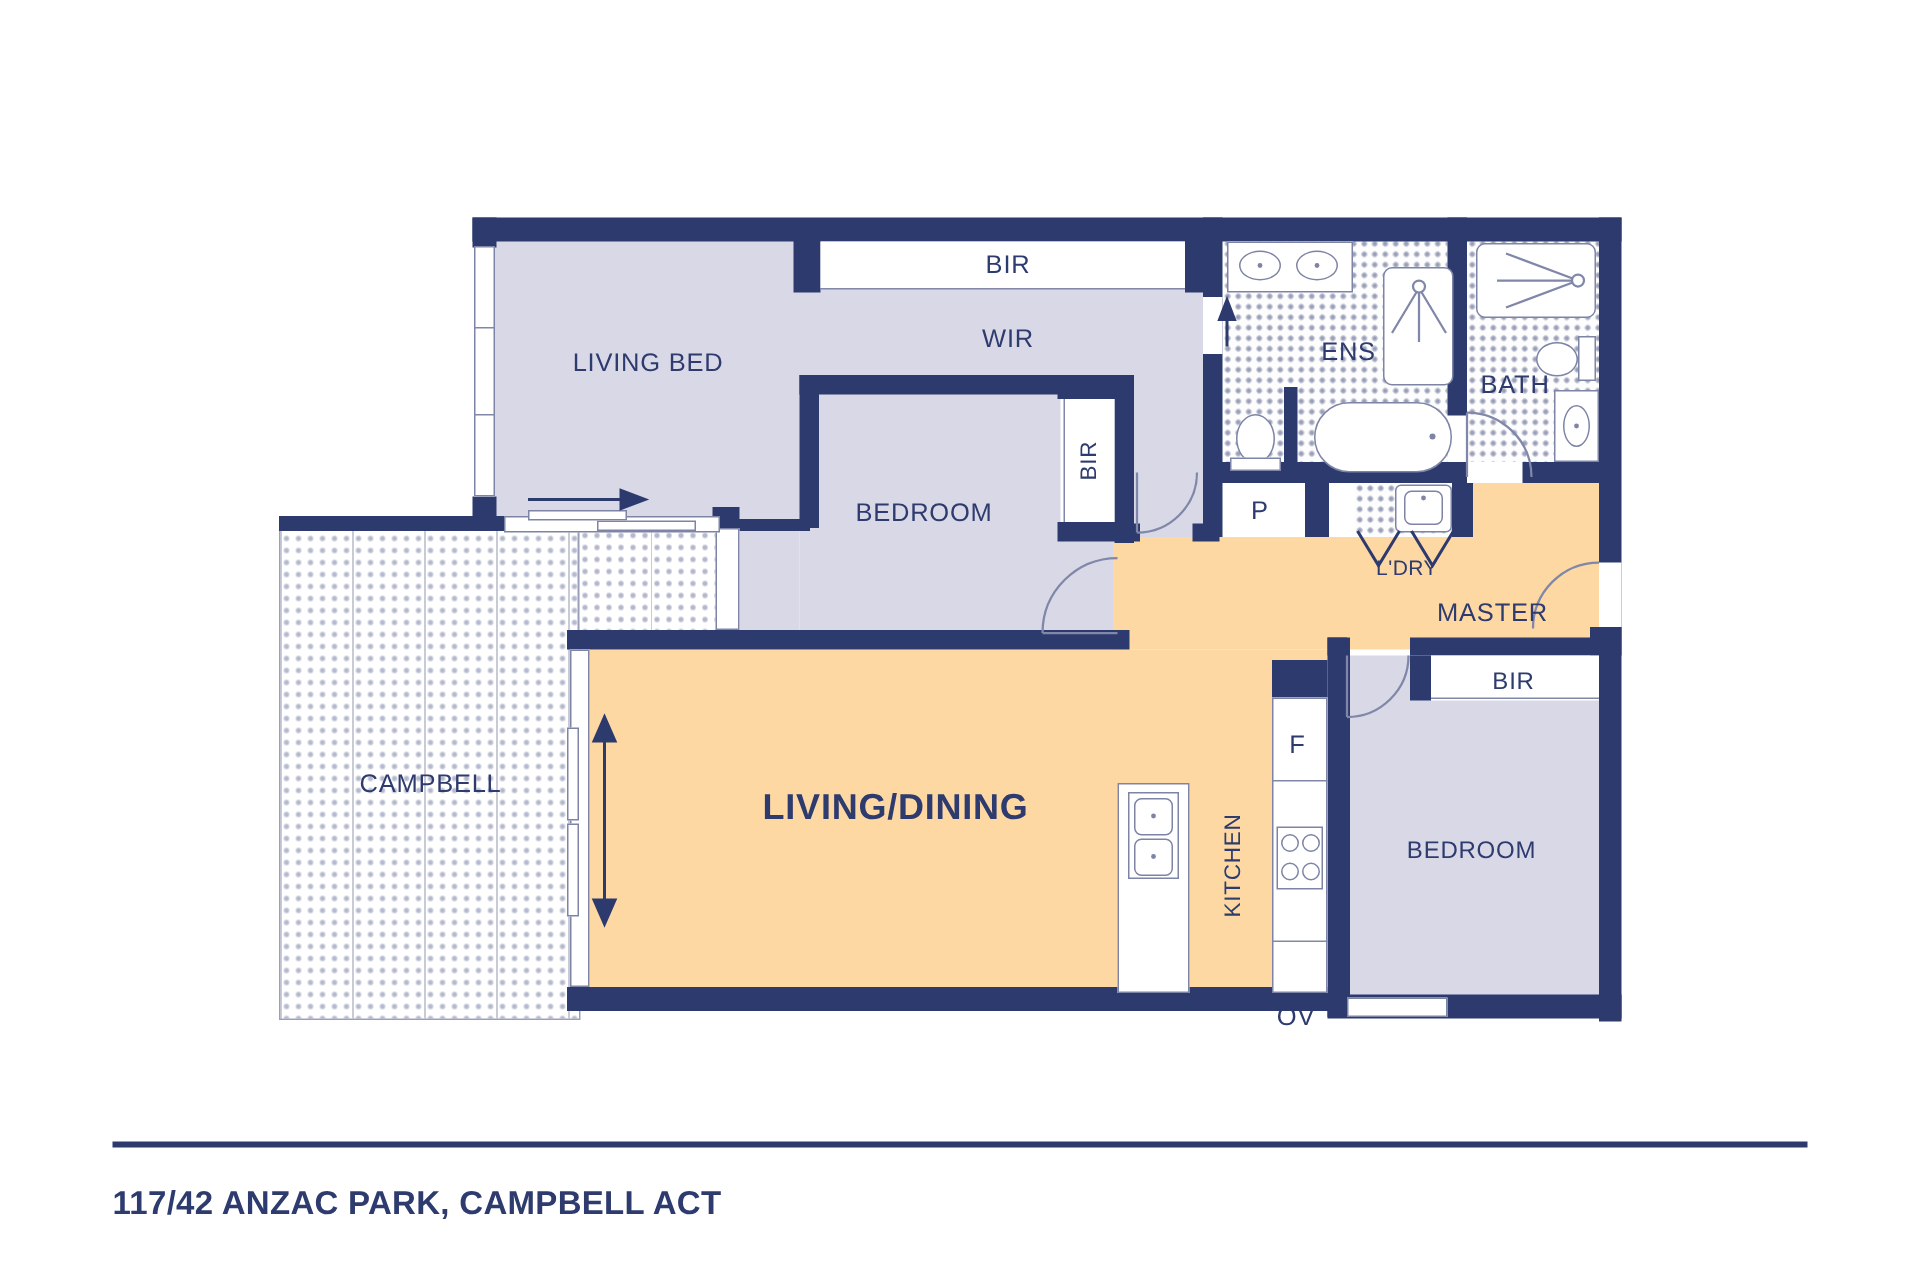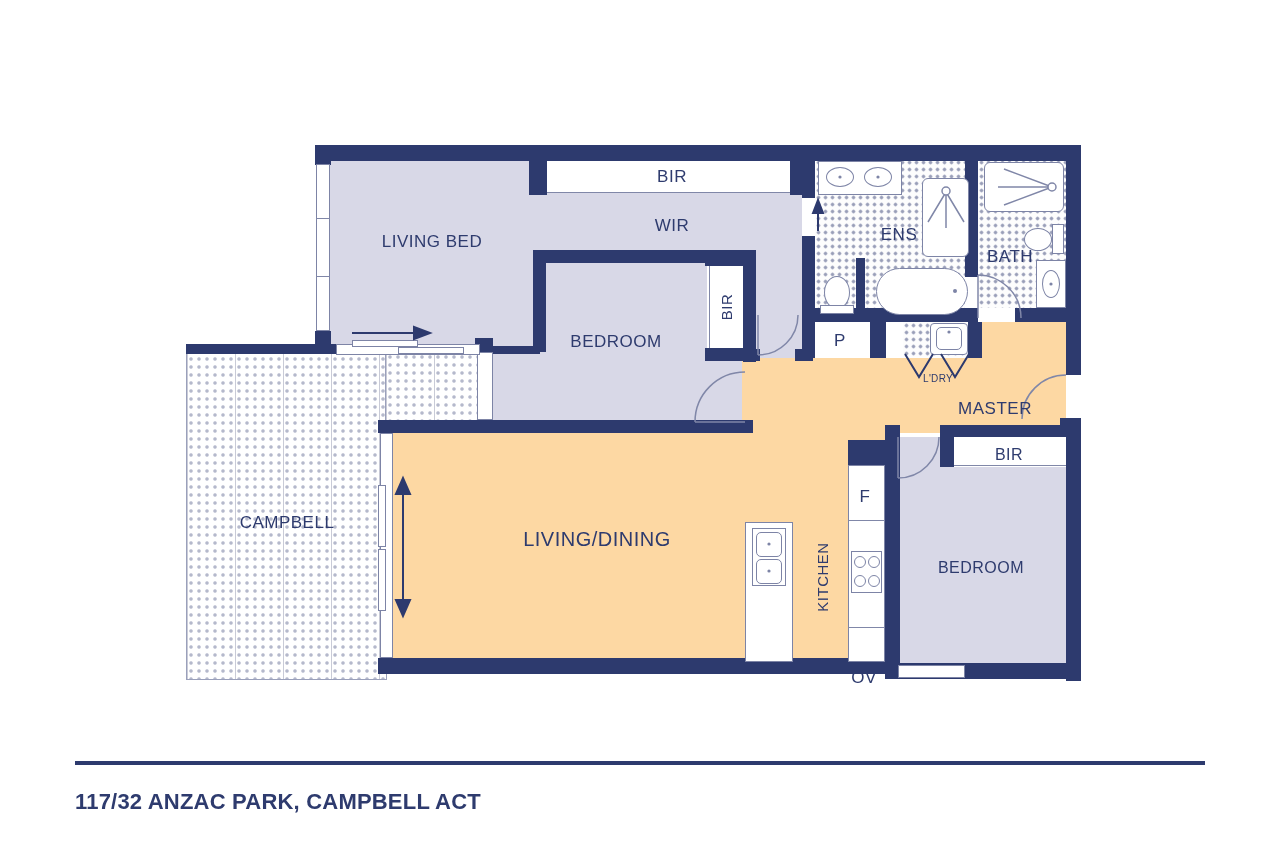--- a/index.html
+++ b/index.html
@@ -15,22 +15,22 @@
   .pavers{position:absolute;background-color:#fff;border:1px solid #9aa0bb;
         background-image:
           repeating-linear-gradient(90deg, rgba(100,106,140,.35) 0 1px, transparent 1px 48px),
           radial-gradient(circle, rgba(120,127,162,.55) 1.1px, rgba(120,127,162,.18) 2px, transparent 2.2px);
         background-size:auto, 8px 8px;}
   .fx{position:absolute;background:#fff;border:1px solid #7d84a6;box-sizing:border-box;}
   .line{position:absolute;background:#8087a8;}
   .lbl{position:absolute;transform:translate(-50%,-50%);white-space:nowrap;
        color:var(--ink,#2e3b6e);font-size:17px;letter-spacing:.5px;}
   .lbl.vert{transform:translate(-50%,-50%) rotate(-90deg);}
-  .lbl.small{font-size:10px;letter-spacing:.3px;}
-  .lbl.big{font-size:20px;}
+  .lbl.small{font-size:14px;letter-spacing:.3px;}
+  .lbl.big{font-size:24px;font-weight:bold;}
   .footer-line{position:absolute;background:var(--wall,#2d3a6e);}
   .address{position:absolute;font-size:22px;font-weight:bold;letter-spacing:.2px;color:var(--ink,#2e3b6e);}
   svg.overlay{position:absolute;left:0;top:0;pointer-events:none;}
 </style>
 </head>
 <body>
 
 <div class="canvas">
 
   <div class="fill-purple" style="left:318px;top:148px;width:492px;height:204px;"></div>
@@ -185,15 +185,15 @@
   <span class="lbl" style="left:995px;top:409px;">MASTER</span>
   <span class="lbl" style="left:1009px;top:455px;font-size:16px;">BIR</span>
   <span class="lbl" style="left:981px;top:568px;font-size:16px;">BEDROOM</span>
   <span class="lbl big" style="left:597px;top:539px;">LIVING/DINING</span>
   <span class="lbl vert" style="left:822px;top:577px;font-size:15px;">KITCHEN</span>
   <span class="lbl" style="left:865px;top:497px;">F</span>
   <span class="lbl" style="left:864px;top:678px;">OV</span>
   <span class="lbl" style="left:287px;top:523px;">CAMPBELL</span>
 
   <div class="footer-line" style="left:75px;top:761px;width:1130px;height:4px;"></div>
-  <div class="address" style="left:75px;top:789px;">117/32 ANZAC PARK, CAMPBELL ACT</div>
+  <div class="address" style="left:75px;top:789px;">117/42 ANZAC PARK, CAMPBELL ACT</div>
 
 </div>
 
 </body></html>

